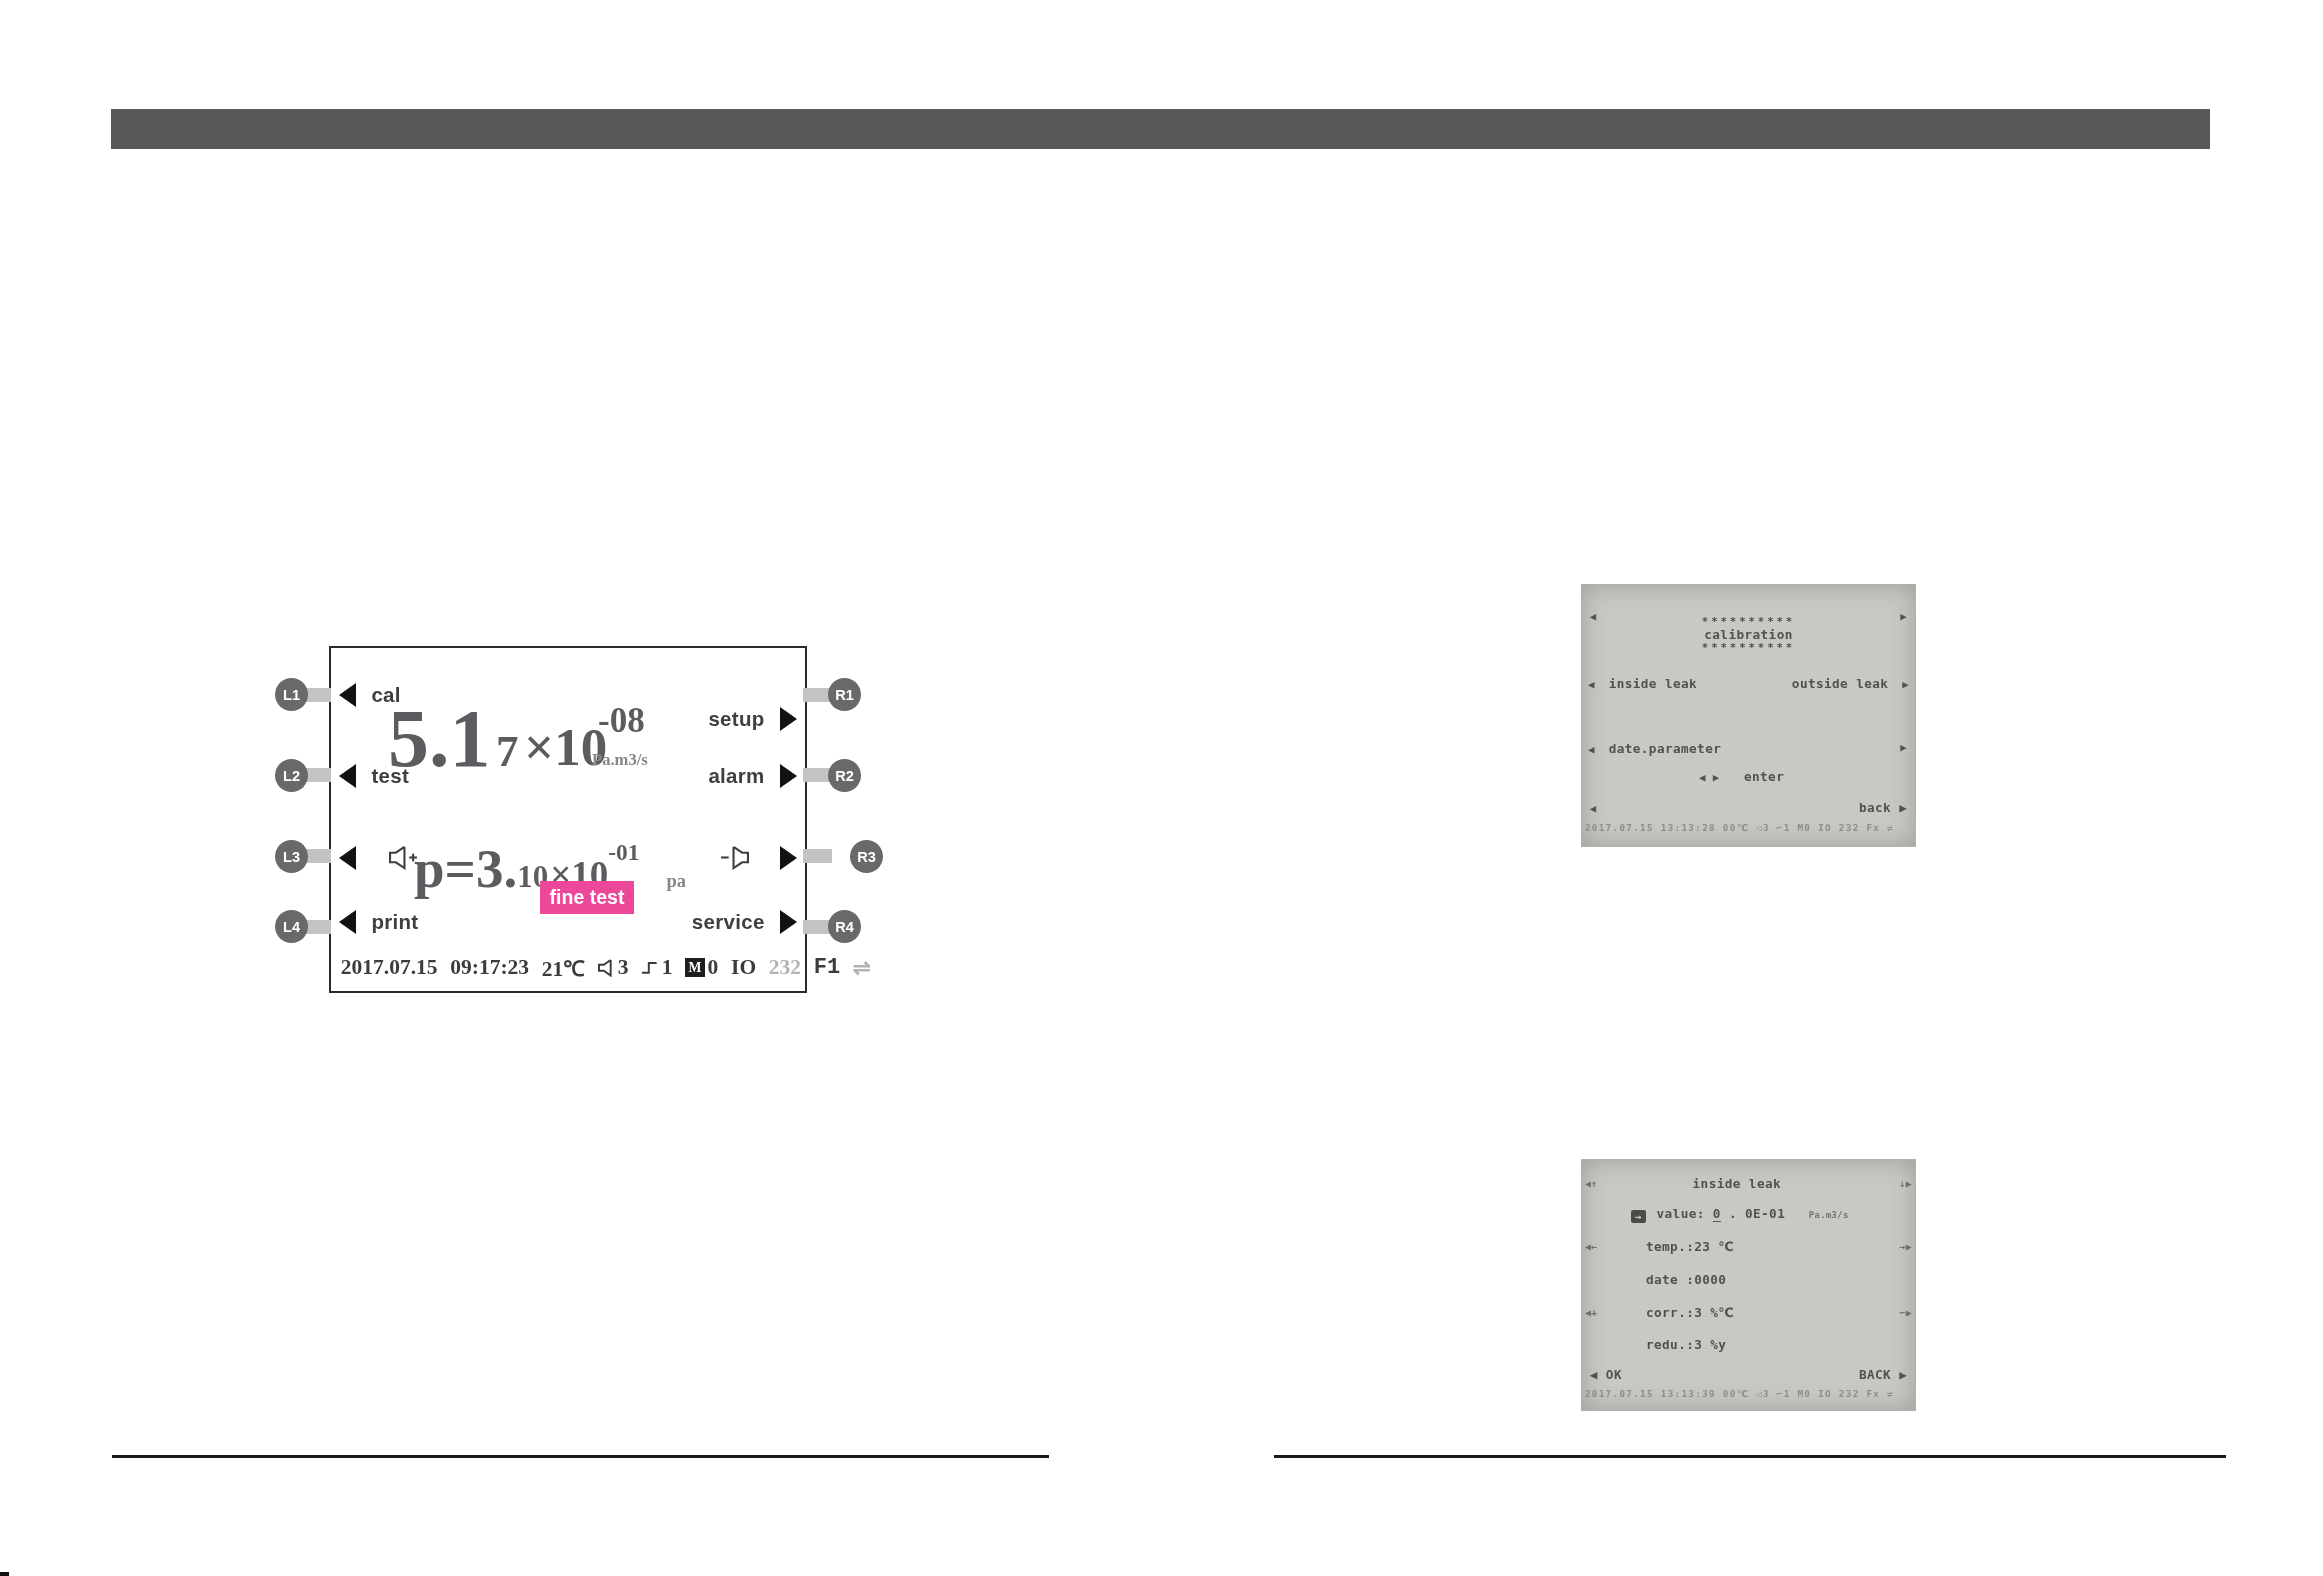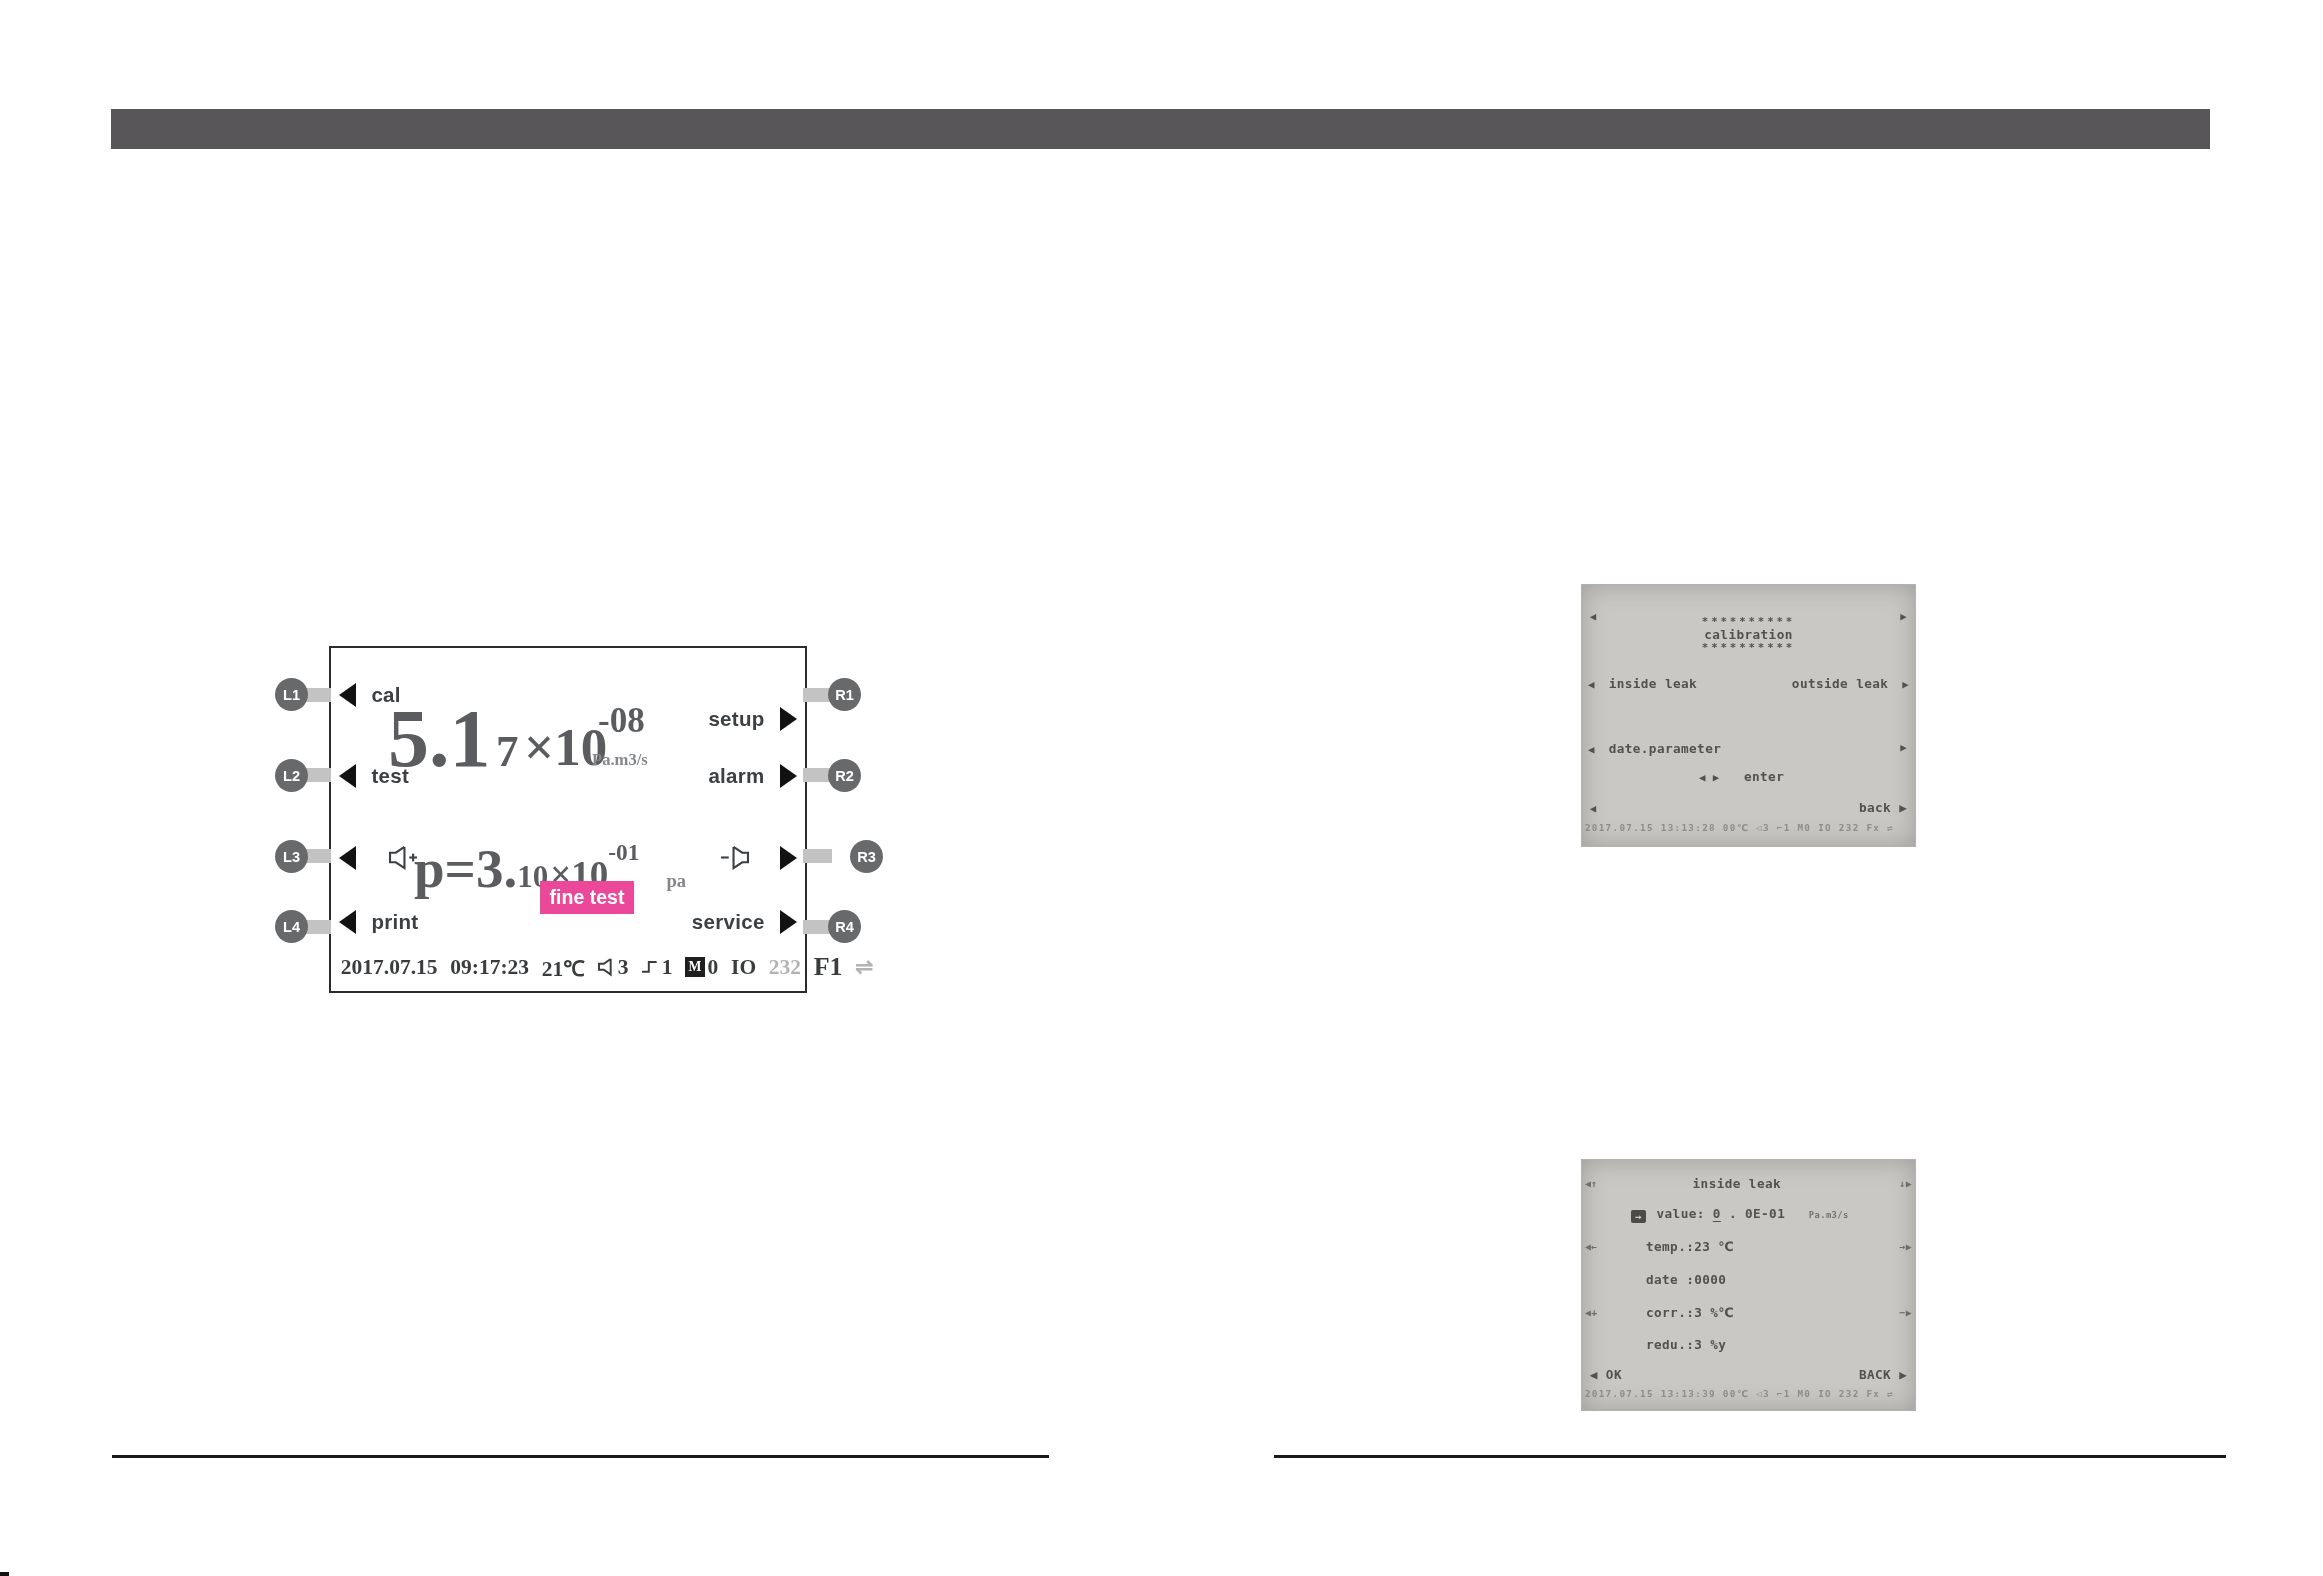--- a/index.html
+++ b/index.html
@@ -35,21 +35,21 @@
   .p-exp{font-size:23.4px;align-self:flex-start;margin-top:2px;}
   .p-unit{font-size:18.5px;color:#85878a;margin-left:27px;}
   .badge{position:absolute;left:209px;top:233px;width:94px;height:33px;background:#ec4899;
          color:#fff;font-weight:bold;font-size:19.5px;display:flex;align-items:center;justify-content:center;}
   .stat{position:absolute;left:9.8px;bottom:8.8px;display:flex;align-items:center;gap:12.7px;
         font-family:"Liberation Serif",serif;font-weight:bold;font-size:21.5px;color:#3a3c3e;white-space:nowrap;}
   .stat .ig{display:flex;align-items:center;gap:2.9px;}
   .mbox{display:inline-flex;width:19.5px;height:19.5px;background:#1f1f1f;color:#fff;font-size:13.7px;
         align-items:center;justify-content:center;}
   .dim{color:#b3b3b3;}
-  .f1{font-family:Liberation Serif, serif;font-size:26px;}
+  .f1{font-family:Liberation Mono, monospace;font-size:22px;}
   
   .lcd{position:absolute;background:#c9c8c4;border:1px solid #b2b1ad;
        box-shadow:inset 0 0 25px rgba(60,60,55,.30);
        font-family:"DejaVu Sans Mono","DejaVu Sans",monospace;font-weight:bold;color:#52524c;}
   .lrow{position:absolute;white-space:nowrap;font-size:12.7px;letter-spacing:0.4px;}
   .lcen{left:0;right:0;text-align:center;}
   .lsm{font-size:10.7px;}
   .lstat{font-size:9.3px;letter-spacing:1.3px;color:#8e8d87;}
   .lnav{font-size:9.8px;color:#6e6e68;}
   .cur{display:inline-flex;width:14.6px;height:13.7px;background:#4c4c46;color:#c9c8c4;border-radius:2px;

